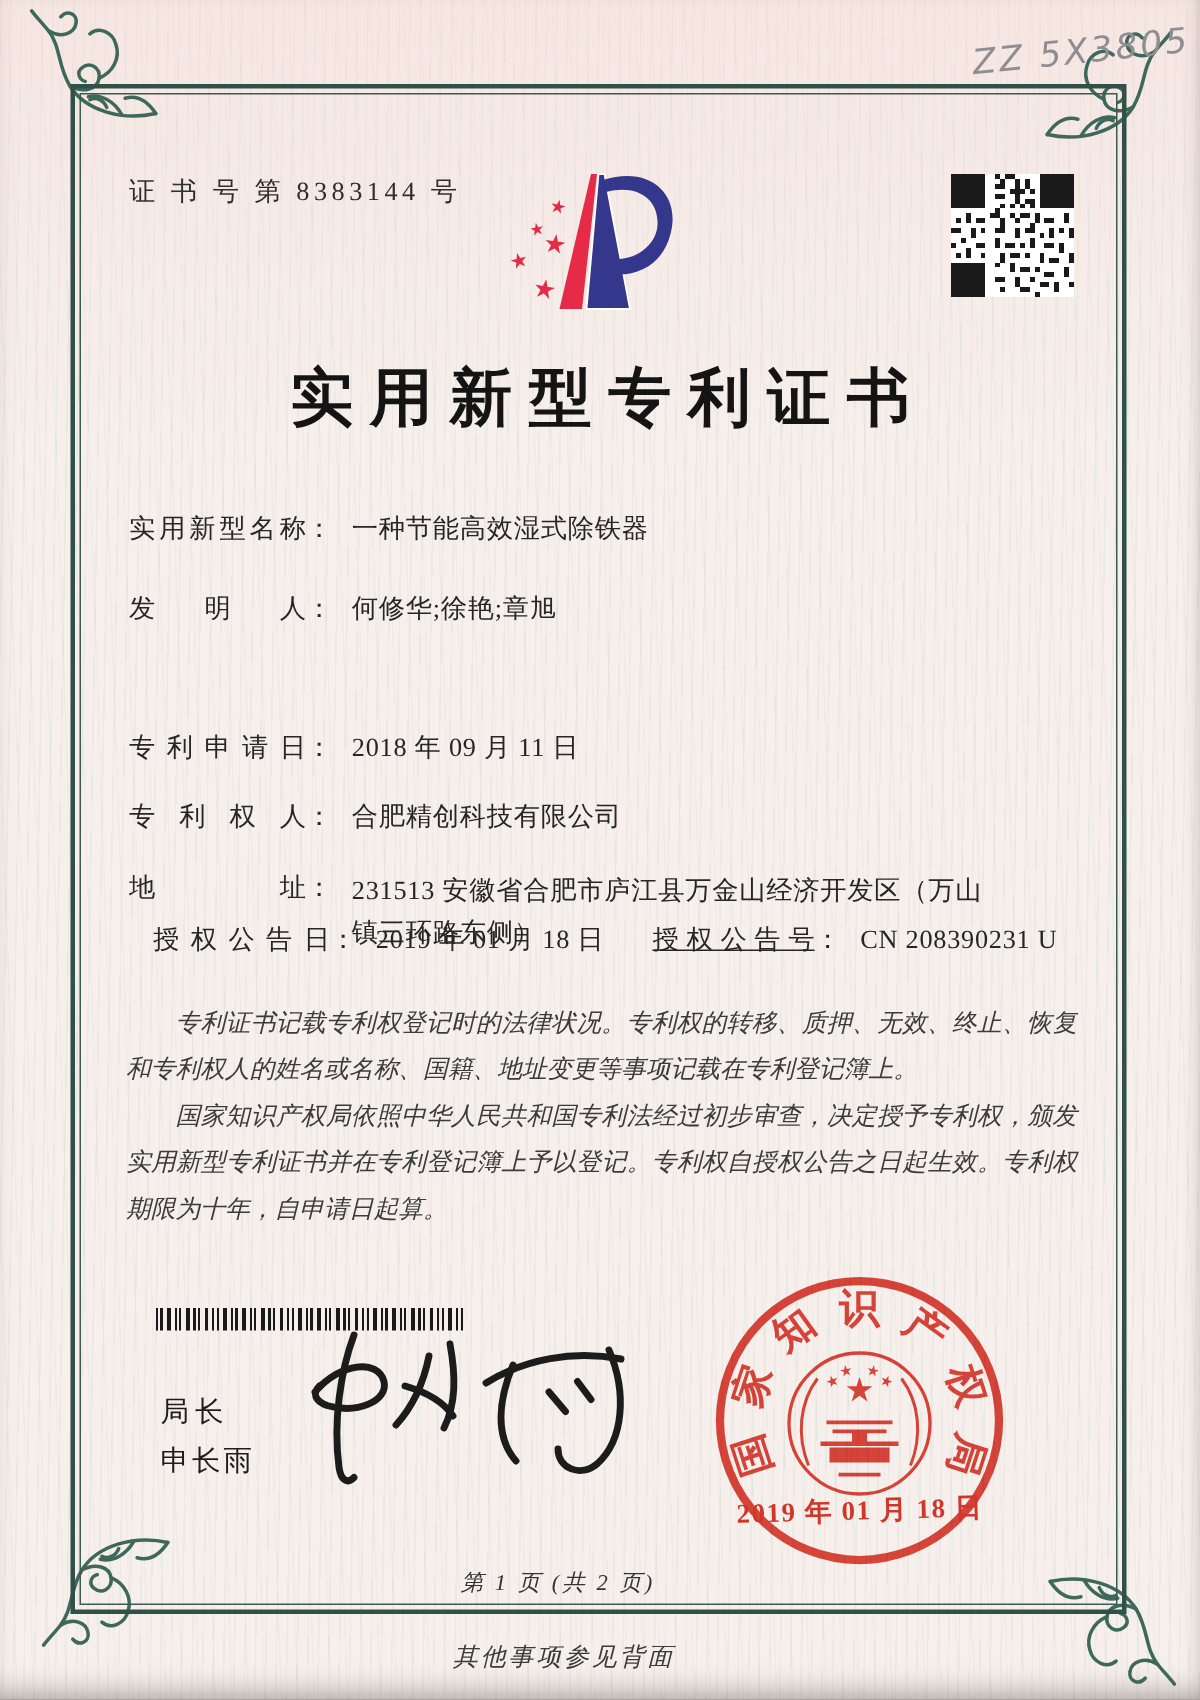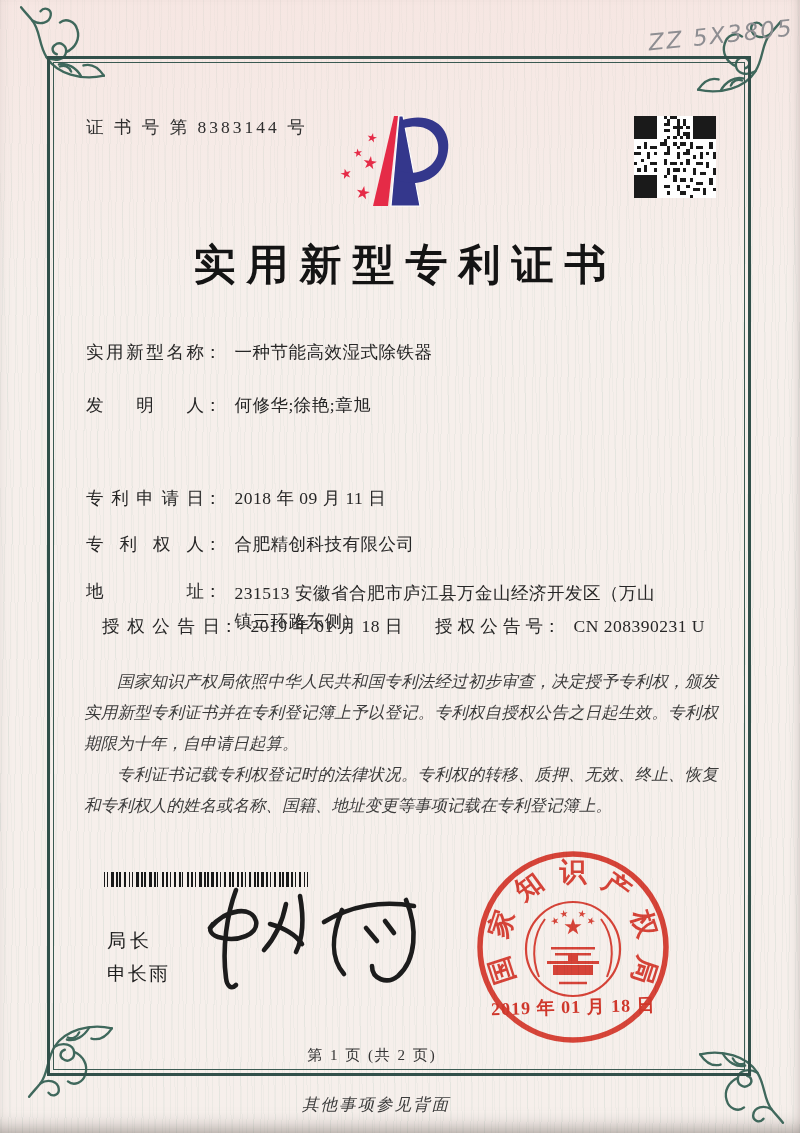--- a/index.html
+++ b/index.html
@@ -32,40 +32,40 @@
   .title { position:absolute; left:0; right:0; top:237px; text-align:center; font-size:42px;
            font-weight:700; letter-spacing:11px; padding-left:11px; color:#141414; }
 
   .field { position:absolute; left:86px; font-size:17.5px; color:#262626; }
   .field .lab { display:inline-block; width:118px; text-align:justify; text-align-last:justify; vertical-align:top; }
   .field .val { margin-left:13px; letter-spacing:0.5px; }
   .field .val.blk { display:inline-block; width:436px; vertical-align:top; line-height:28px; }
   .f1 { top:340px; } .f2 { top:393px; } .f3 { top:439px; } .f4 { top:486px; }
   .f5 { top:532px; } .f6 { top:579px; } .f7 { top:614px;margin-left:16px; }
   .grant-right { position:absolute; left:333px; top:0; white-space:nowrap; }
-  .grant-right .lab { width:108px; }
+  .grant-right .lab { width:108px;text-decoration:underline; }
 
   .paras { position:absolute; left:84px; top:666px; width:634px; font-size:16.5px;
            line-height:31px; color:#3b3b3b; font-style:italic; text-align:justify; }
   .paras p { text-indent:2em; }
 
   .barcode { position:absolute; left:104px; top:872px; width:206px; height:15px;
     background-image:repeating-linear-gradient(90deg,#191919 0 1.5px,transparent 1.5px 3px,
       #191919 3px 4.5px,transparent 4.5px 7.5px,#191919 7.5px 10px,transparent 10px 12.5px); }
   .signer-title { position:absolute; left:107px; top:928px; font-size:19px; color:#1d1d1d;
                   letter-spacing:4px; font-family:Liberation Serif, serif; }
   .signer-name  { position:absolute; left:107px; top:961px; font-size:19px; color:#1d1d1d;
                   letter-spacing:2px; font-family:"Liberation Sans","DejaVu Sans",sans-serif; }
   .signature { position:absolute; left:172px; top:876px; width:258px; height:122px; }
   .seal { position:absolute; left:471px; top:845px; width:204px; height:204px; mix-blend-mode:multiply; }
   .seal-date { position:absolute; left:491px; top:995px; font-size:18px; color:#cf372b;
                letter-spacing:1px; transform:rotate(-1.5deg); font-weight:600; }
 
   .page-footer { position:absolute; left:0; width:744px; top:1046px; text-align:center;
-                 font-size:15px; letter-spacing:2px; color:#333; }
+                 font-size:15px; letter-spacing:2px; color:#333;font-style:italic; }
   .back-note { position:absolute; left:0; width:704px; top:1094px; text-align:center;
                font-size:16.5px; letter-spacing:2px; color:#3a3a3a; font-style:italic;padding-left:48px; }
 </style>
 </head>
 <body>
 
 <div id="page">
 
   <svg width="0" height="0" style="position:absolute">
     <defs>
@@ -154,22 +154,22 @@
     <span class="lab">地址</span><span>：</span><span class="val blk">231513 安徽省合肥市庐江县万金山经济开发区（万山镇三环路东侧）</span>
   </div>
   <div class="field f7">
     <span class="lab">授权公告日</span><span>：</span><span class="val">2019 年 01 月 18 日</span>
     <span class="grant-right">
       <span class="lab">授权公告号</span><span>：</span><span class="val">CN 208390231 U</span>
     </span>
   </div>
 
   <div class="paras">
+    <p>专利证书记载专利权登记时的法律状况。专利权的转移、质押、无效、终止、恢复和专利权人的姓名或名称、国籍、地址变更等事项记载在专利登记簿上。</p>
     <p>国家知识产权局依照中华人民共和国专利法经过初步审查，决定授予专利权，颁发实用新型专利证书并在专利登记簿上予以登记。专利权自授权公告之日起生效。专利权期限为十年，自申请日起算。</p>
-    <p>专利证书记载专利权登记时的法律状况。专利权的转移、质押、无效、终止、恢复和专利权人的姓名或名称、国籍、地址变更等事项记载在专利登记簿上。</p>
   </div>
 
   <div class="barcode"></div>
 
   <div class="signer-title">局长</div>
   <div class="signer-name">申长雨</div>
 
   <div class="signature">
     <svg viewBox="0 0 258 122">
       <g stroke="#1c1c1c" stroke-width="4.6" fill="none" stroke-linecap="round" stroke-linejoin="round">

